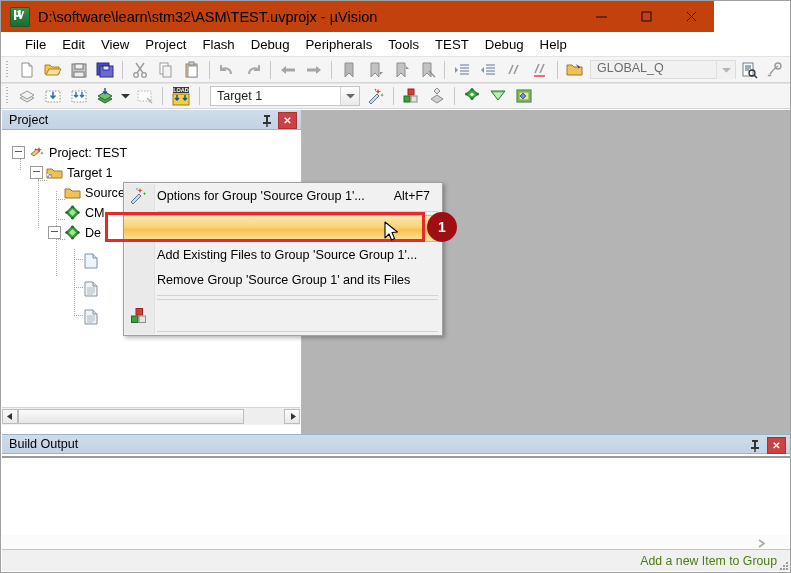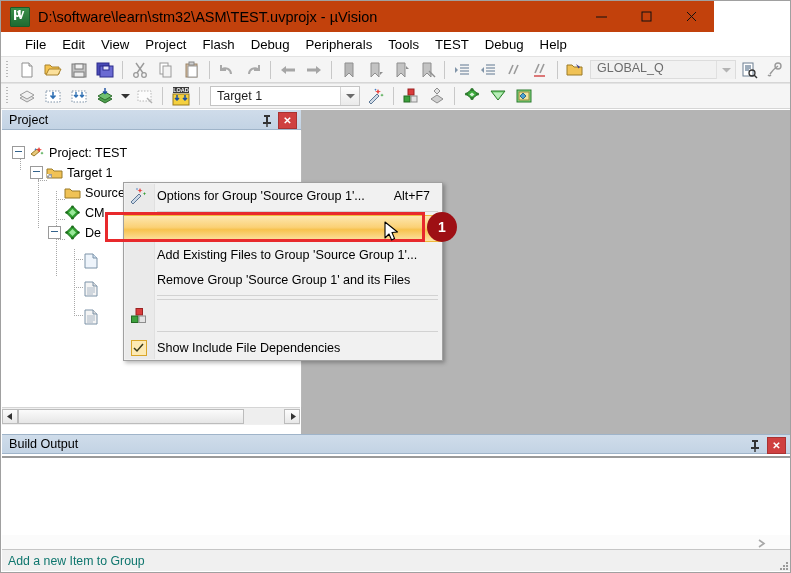--- a/index.html
+++ b/index.html
@@ -269,21 +269,21 @@
   
   .statusbar {
     position: absolute; left: 1px; bottom: 1px;
     width: 789px; height: 22px;
     background: #f0f0f0;
     border-top: 1px solid #c6c6c6;
     display: flex; align-items: center;
     box-sizing: border-box;
   }
   .status-left {
-    font-size: 12.3px; color: #0f766e; padding-left: 6px; flex: 1;
+    font-size: 12.3px; color: #4d7c0f; padding-left: 6px; flex: 1; text-align: right;
   }
   .status-right {
     font-size: 12.3px; color: #000;
     border-left: 1px solid #c8c8c8;
     padding: 0 10px; height: 20px; display: flex; align-items: center;
   }
   .status-grip {
     width: 14px; height: 20px; display:flex; align-items:flex-end; justify-content:flex-end;
     padding-right: 2px; box-sizing: border-box;
   }
@@ -980,31 +980,20 @@
         <svg width="18" height="17" viewBox="0 0 18 17">
             <rect x="6" y="1.5" width="6.5" height="6.5" fill="#d93b3b" stroke="#9b2222"></rect>
             <rect x="1.5" y="9" width="6.5" height="6.5" fill="#3ca03c" stroke="#236823"></rect>
             <rect x="9" y="9" width="6.5" height="6.5" fill="#e3e3e3" stroke="#8d8d8d"></rect>
           </svg>
       </span>
       <span class="ctx-accel"></span>
     </div>
     <div class="ctx-sep"></div>
 
-    <div class="ctx-item">
-      <span class="ctx-icon">
-        <span class="checkbox-yellow">
-          <svg width="11" height="10" viewBox="0 0 11 10">
-              <path d="M1 5l3 3 6-7" fill="none" stroke="#3a3a1a" stroke-width="1.5"></path>
-            </svg>
-        </span>
-      </span>
-      <span class="ctx-label">Show Include File Dependencies</span>
-      <span class="ctx-accel"></span>
-    </div>
   </div>
 
   <div class="redbox"></div>
 
   <div class="badge">
     <span>1</span>
   </div>
 
   <div class="cursor">
     <svg width="17" height="23" viewBox="0 0 17 23">

